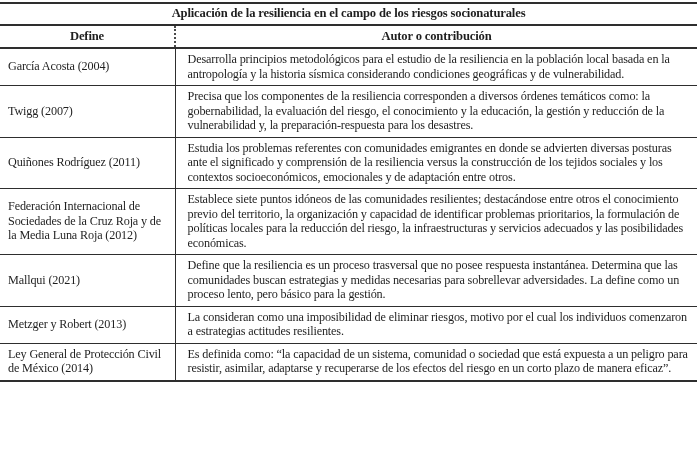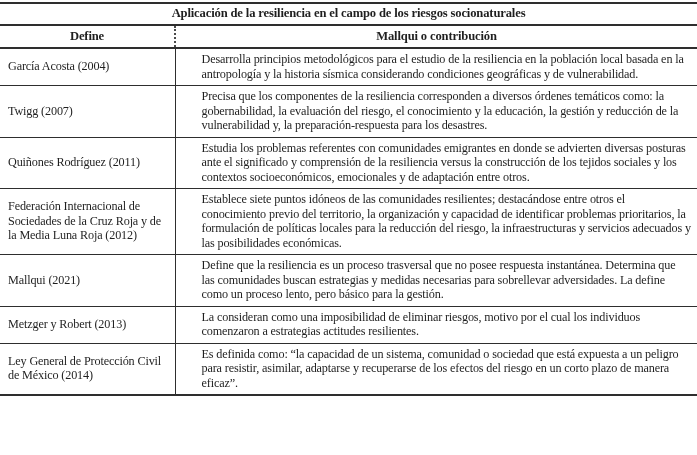--- a/index.html
+++ b/index.html
@@ -47,21 +47,21 @@
   tr.col-header th.h-aporte {
     border-left: 2px dotted #4a4a4a;
   }
   tbody td {
     border-bottom: 1.5px solid #2e2e2e;
     vertical-align: middle;
     padding: 3px 8px 4px 8px;
   }
   tbody td.aporte-cell {
     border-left: 1.5px solid #2e2e2e;
-    padding-left: 26px;
+    padding-left: 12px;
     padding-right: 6px;
     margin-top: 46px;
   }
   tbody tr:last-child td {
     border-bottom: 2px solid #2e2e2e;
   }
 </style>
 </head>
 <body>
 
@@ -70,21 +70,21 @@
     <colgroup>
       <col class="c-autor">
       <col class="c-aporte">
     </colgroup>
     <thead>
       <tr>
         <th class="table-title" colspan="2">Aplicación de la resiliencia en el campo de los riesgos socionaturales</th>
       </tr>
       <tr class="col-header">
         <th class="h-autor">Define</th>
-        <th class="h-aporte">Mallqui o contribución</th>
+        <th class="h-aporte">Autor o contribución</th>
       </tr>
     </thead>
     <tbody>
   <tr>
     <td class="autor-cell">García Acosta (2004)</td>
     <td class="aporte-cell">Desarrolla principios metodológicos para el estudio de la resiliencia en la población local basada en la antropología y la historia sísmica considerando condiciones geográficas y de vulnerabilidad.</td>
   </tr>
 
   <tr>
     <td class="autor-cell">Twigg (2007)</td>

